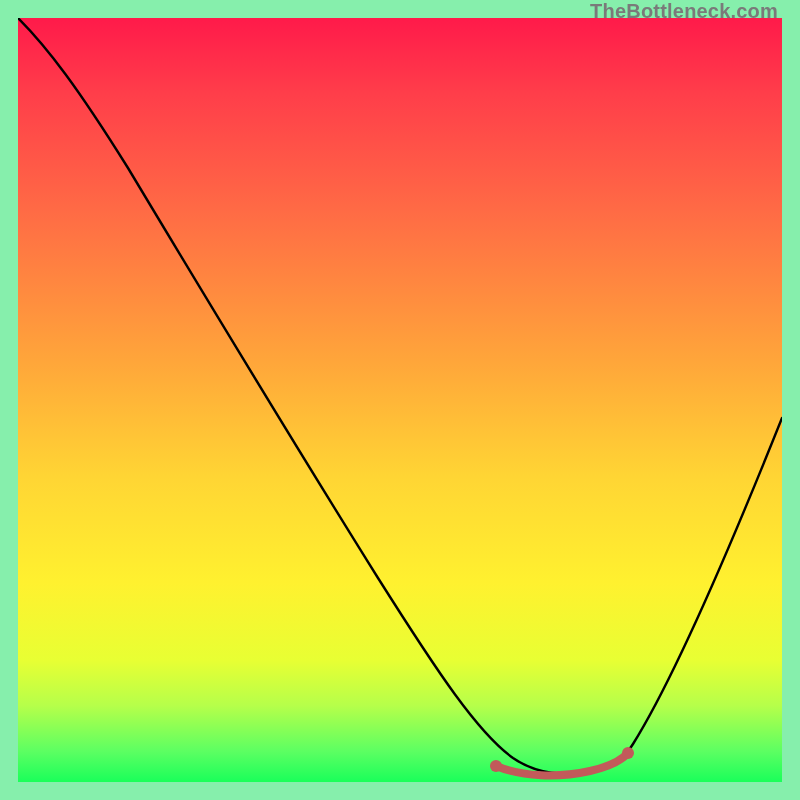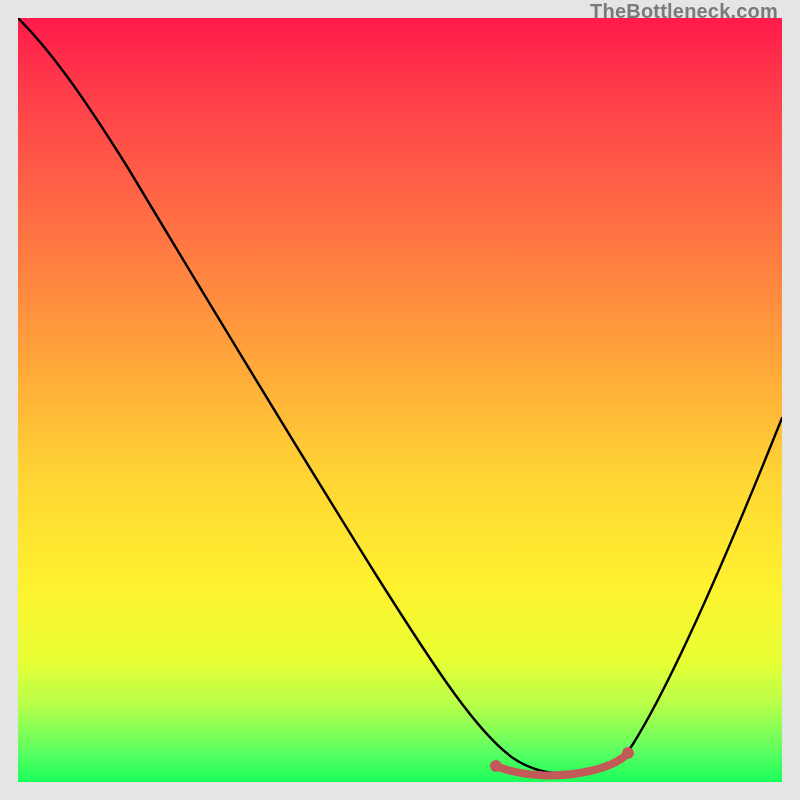--- a/index.html
+++ b/index.html
@@ -1,21 +1,21 @@
 <!DOCTYPE html>
 <html><head>
 <meta charset="utf-8">
 <style>
   * { margin: 0; padding: 0; box-sizing: border-box; }
   html, body { width: 800px; height: 800px; overflow: hidden; background: #000; }
   .frame {
     position: relative;
     width: 800px;
     height: 800px;
-    background: #e5e5e5;
+    background: #86efac;
   }
   .plot-area {
     position: absolute;
     left: 18px;
     top: 18px;
     width: 764px;
     height: 764px;
     overflow: hidden;
   }
   .gradient {

